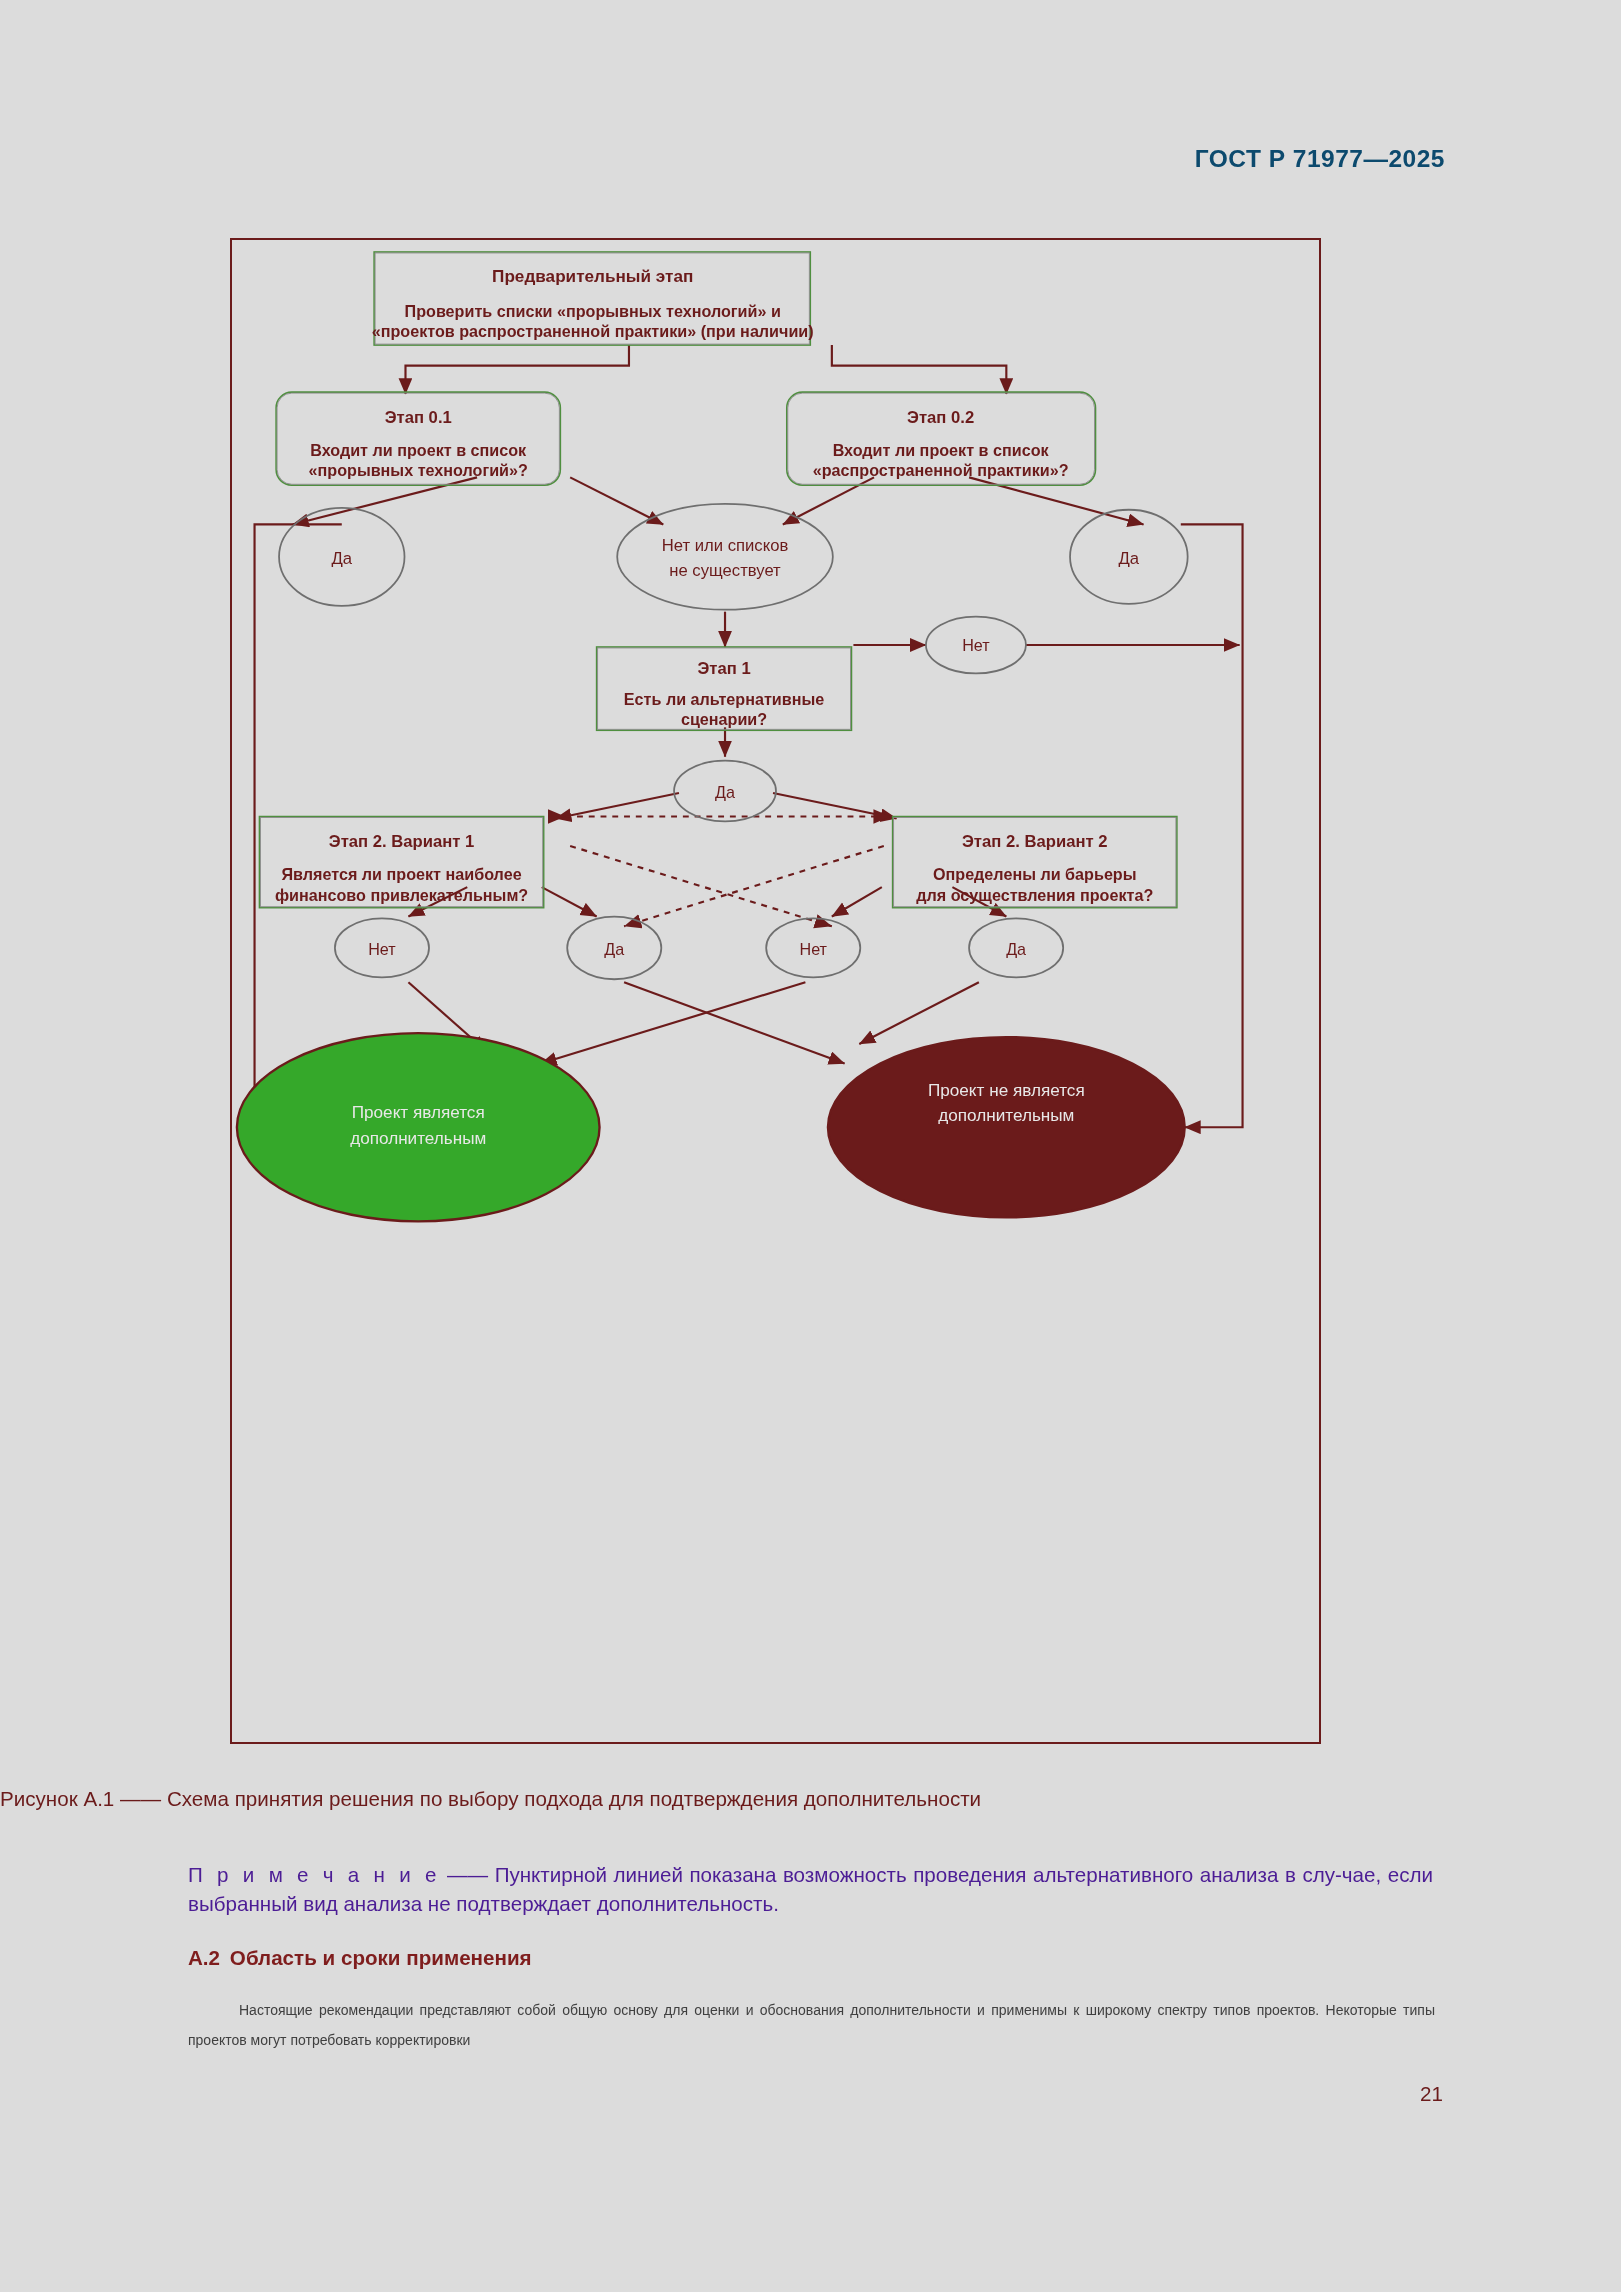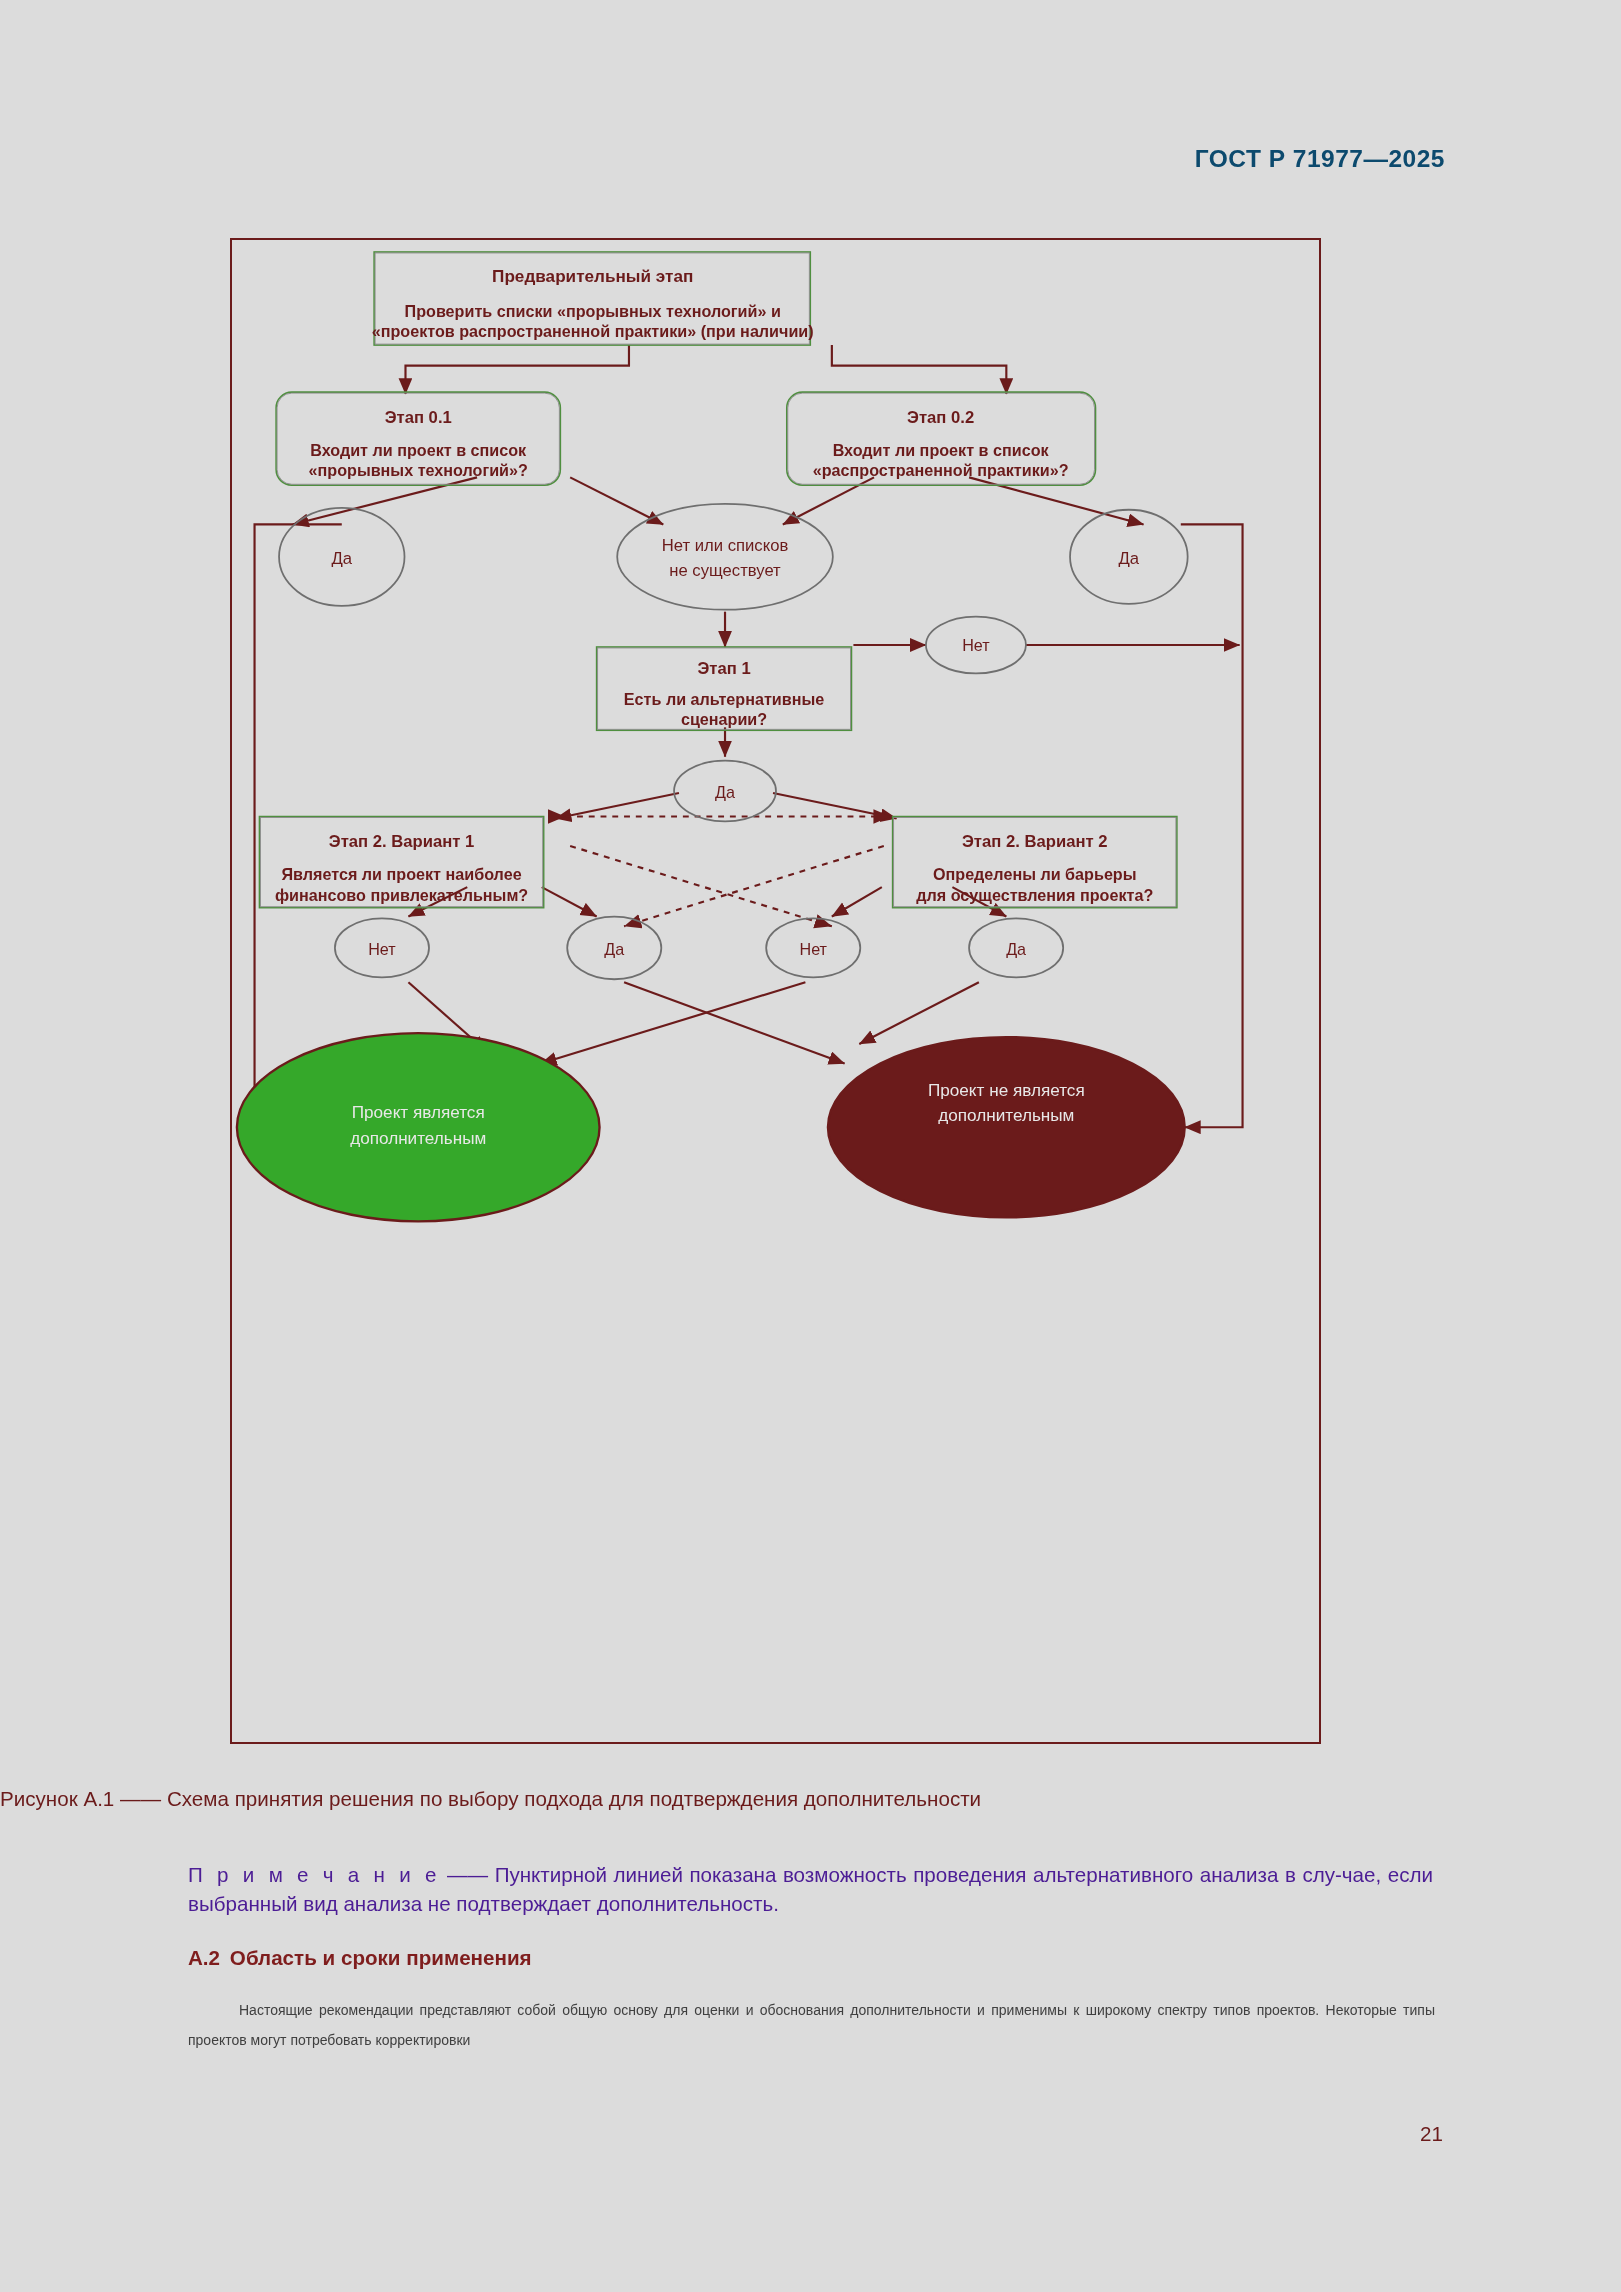--- a/index.html
+++ b/index.html
@@ -39,21 +39,21 @@
     font-size:20.6px;font-weight:bold;color:#7f1d1d;
   }
   .sec-head .num{margin-right:9.8px;}
   .body-p{
     position:absolute;left:188px;top:1982px;width:1247px;
     font-size:14px;line-height:30px;color:#404040;text-align:justify;margin-top:13px;
   }
   .body-p .indent{display:inline-block;width:51px;}
   .page-num{
     position:absolute;right:178px;top:2082px;
-    font-size:20.6px;color:#6b1b1b;margin-top:40px;
+    font-size:20.6px;color:#6b1b1b;
   }
   svg text{font-family:"Liberation Sans", sans-serif;fill:#6b1b1b;}
   .t-bold{font-weight:bold;}
   .t-white{fill:#e8e8e8;}
 </style>
 </head>
 <body>
 
 <div class="page-header">ГОСТ Р 71977—2025</div>
 

